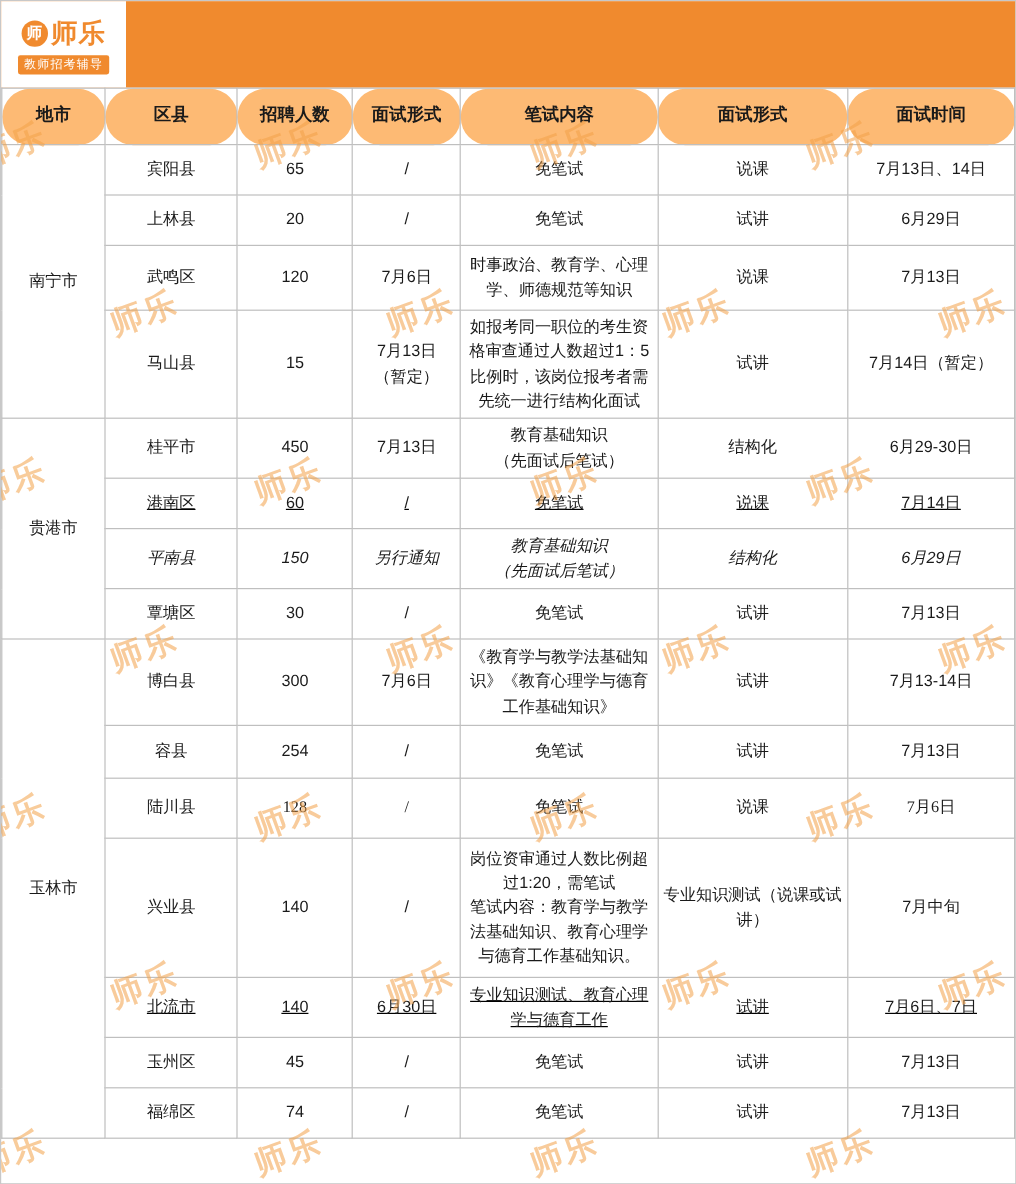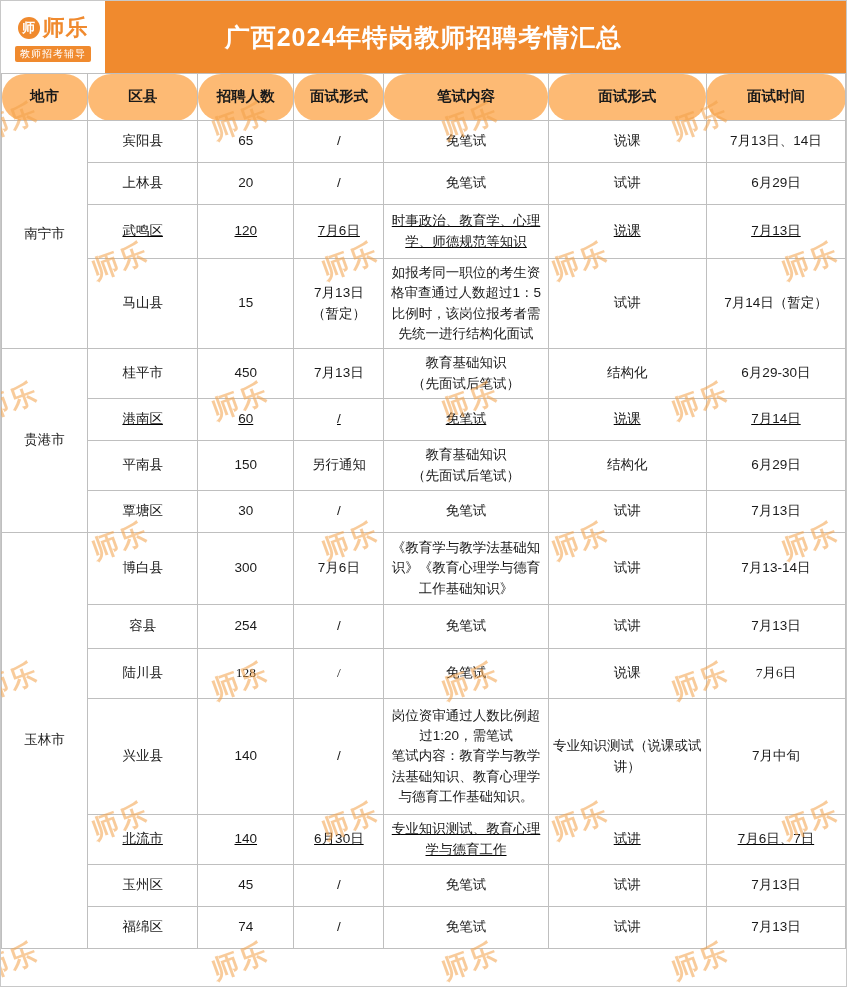--- a/index.html
+++ b/index.html
@@ -147,21 +147,20 @@
 <div class="page">
 
   <div class="header">
     <div class="logo-box">
       <div class="logo-main">
         <span class="logo-mark">师</span>
         <span class="logo-text">师乐</span>
       </div>
       <div class="logo-sub">教师招考辅导</div>
     </div>
-    <div class="title">广西2024年特岗教师招聘考情汇总</div>
   </div>
 
   <table class="grid">
     <colgroup>
       <col style="width:86px">
       <col style="width:110px">
       <col style="width:96px">
       <col style="width:90px">
       <col style="width:164px">
       <col style="width:158px">
@@ -189,21 +188,21 @@
           <td class="multiline">7月13日、14日</td>
         </tr>
         <tr style="height: 42px;">
           <td>上林县</td>
           <td>20</td>
           <td>/</td>
           <td>免笔试</td>
           <td>试讲</td>
           <td>6月29日</td>
         </tr>
-        <tr style="height: 54px; text-decoration: underline;">
+        <tr style="height: 54px;">
           <td>武鸣区</td>
           <td>120</td>
           <td>7月6日</td>
           <td class="multiline">时事政治、教育学、心理学、师德规范等知识</td>
           <td>说课</td>
           <td>7月13日</td>
         </tr>
         <tr style="height: 90px;">
           <td>马山县</td>
           <td>15</td>
@@ -222,21 +221,21 @@
           <td>6月29-30日</td>
         </tr>
         <tr style="height: 42px; text-decoration: underline;">
           <td>港南区</td>
           <td>60</td>
           <td>/</td>
           <td>免笔试</td>
           <td>说课</td>
           <td>7月14日</td>
         </tr>
-        <tr style="height: 50px;">
+        <tr style="height: 50px; font-style: italic;">
           <td>平南县</td>
           <td>150</td>
           <td>另行通知</td>
           <td class="multiline">教育基础知识<br>（先面试后笔试）</td>
           <td>结构化</td>
           <td>6月29日</td>
         </tr>
         <tr style="height: 42px;">
           <td>覃塘区</td>
           <td>30</td>

